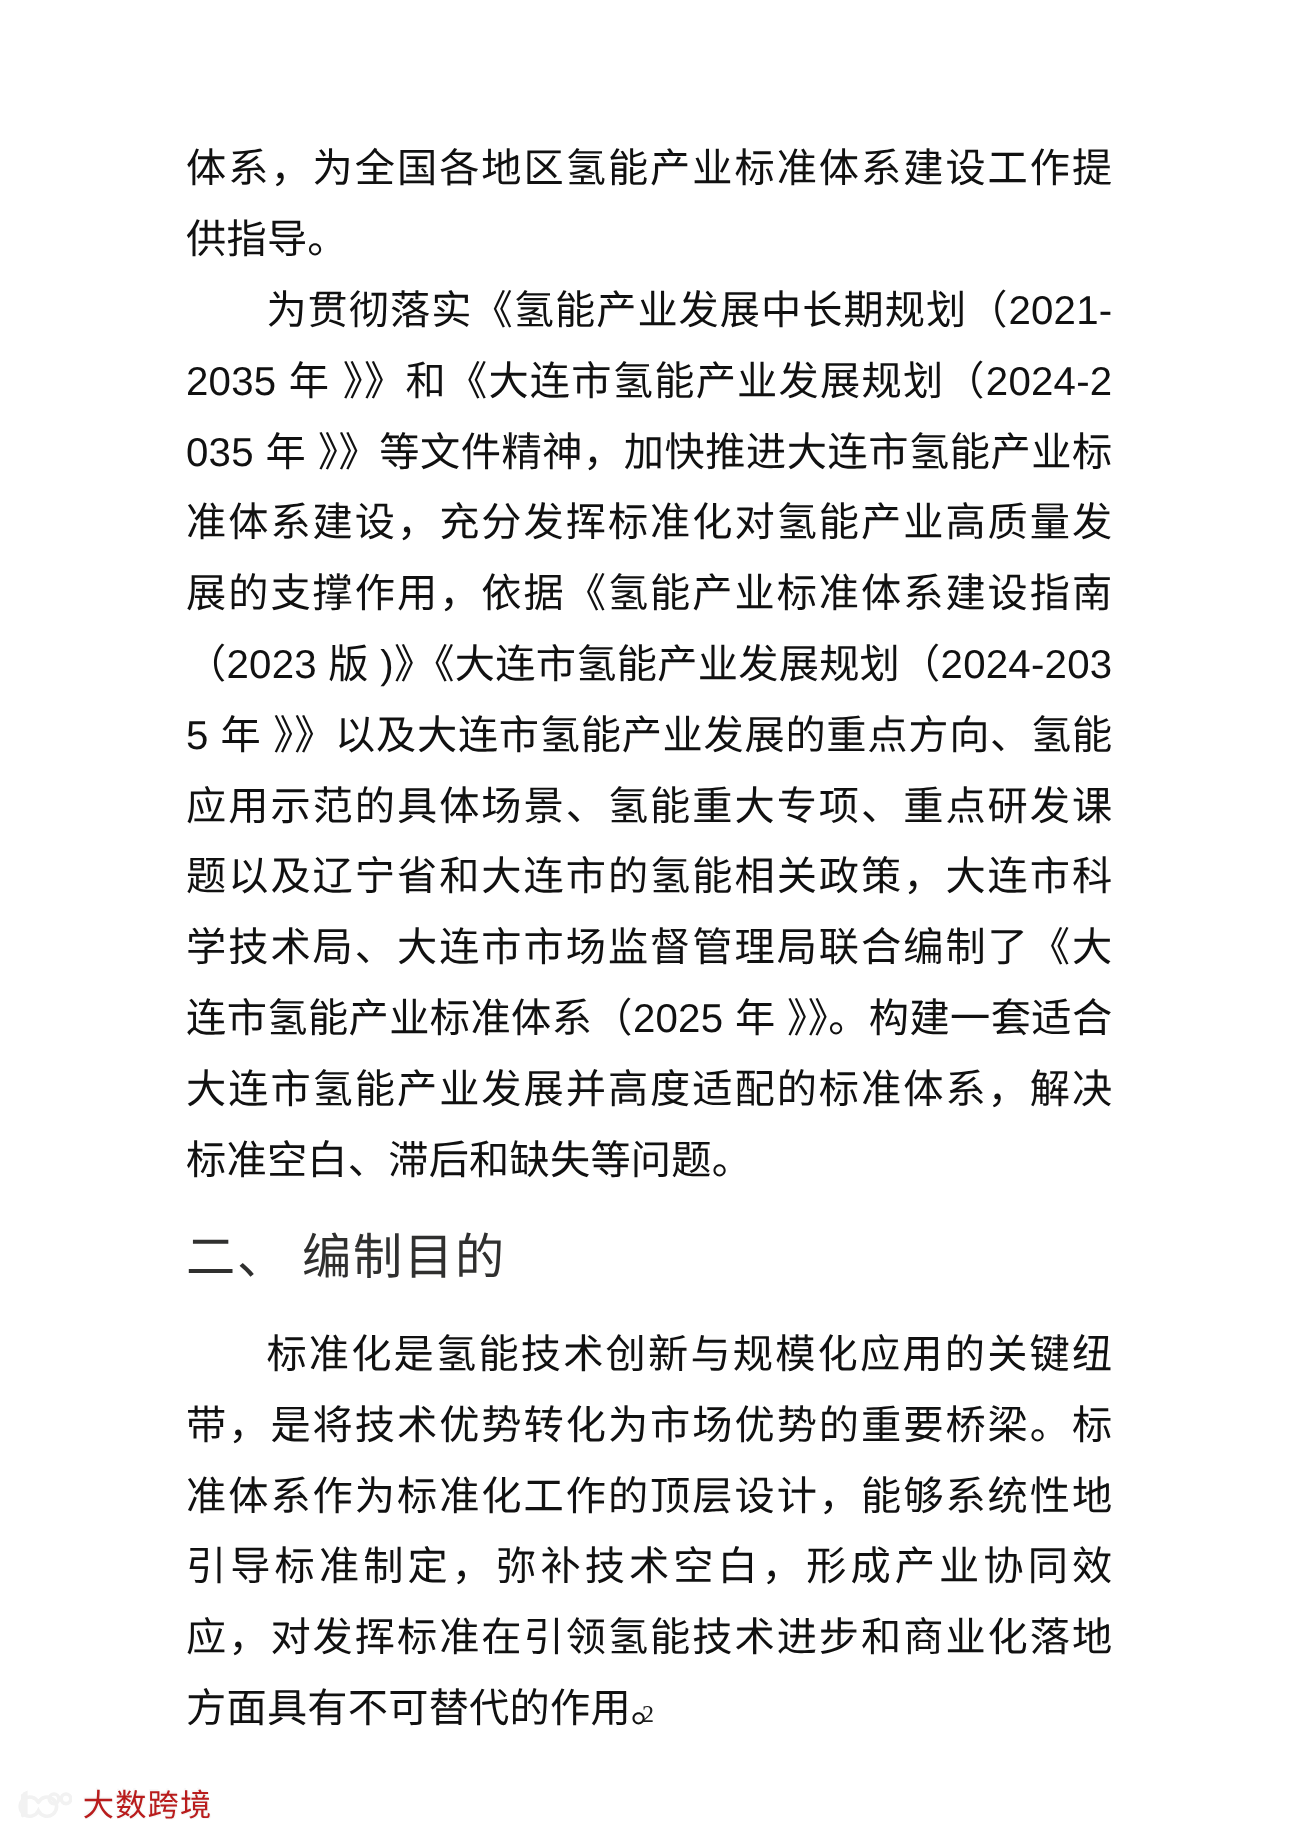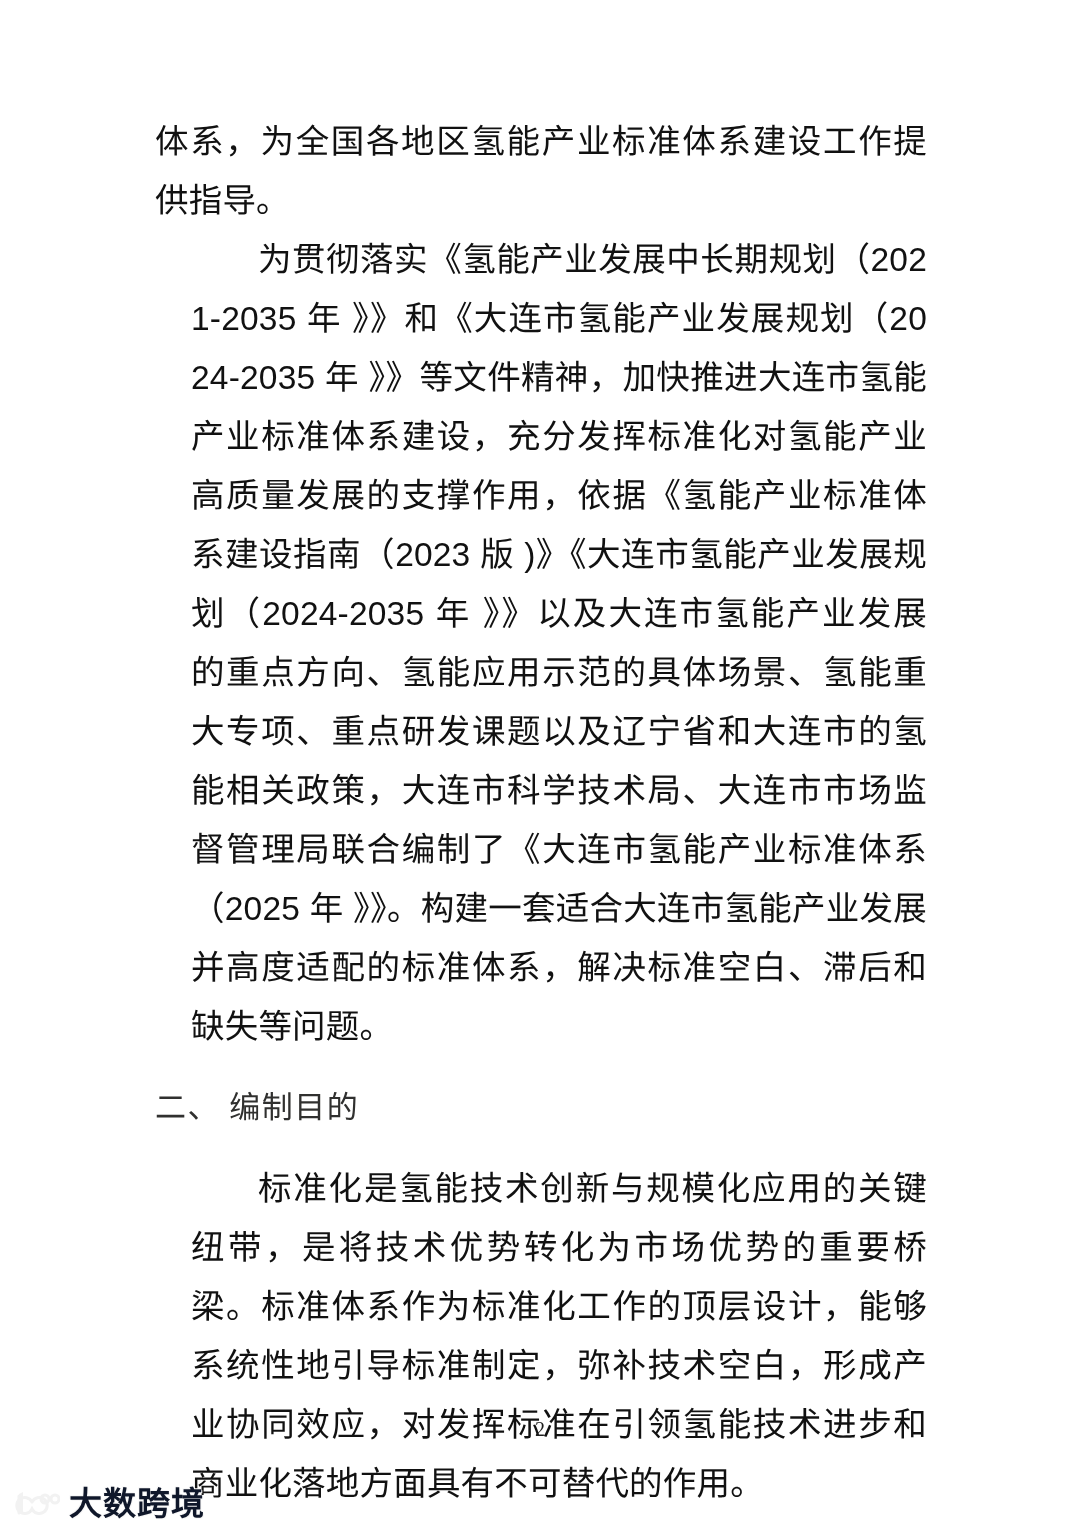--- a/index.html
+++ b/index.html
@@ -37,29 +37,28 @@
     text-align: justify;
     text-justify: inter-character;
     text-align-last: left;
     word-break: break-all;
     font-family: "Liberation Sans", "DejaVu Sans", sans-serif;
     font-weight: 400;
   }
 
   .para.indent {
     text-indent: 67px;
-    margin-left: 36px;
   }
 
   
   .heading {
     margin: 0;
     padding: 0;
     color: #30302f;
-    font-size: 31px;
+    font-size: 41px;
     line-height: 59px;
     font-weight: 400;
     font-family: "Liberation Serif", "DejaVu Serif", serif;
     letter-spacing: 1.5px;
     white-space: pre;
   }
 
   .gap-before-heading { height: 22px; }
   .gap-after-heading  { height: 14px; }
   .gap-small          { height: 8px; }
@@ -91,24 +90,24 @@
   }
 
   #watermark .wm-logo {
     display: block;
     width: 46px;
     height: 30px;
   }
 
   #watermark .wm-text {
     font-family: "Liberation Sans", "DejaVu Sans", sans-serif;
-    font-size: 33px;
-    font-weight: 700;
+    font-size: 26px;
+    font-weight: 400;
     letter-spacing: 1px;
-    color: #0f172a;
+    color: #b91c1c;
     text-shadow:
        0 0 1px #eaeaea,
        1px 1px 0 #f8f8f8,
       -1px -1px 0 #f8f8f8;
     line-height: 30px;
     white-space: nowrap;
   }
 </style>
 </head>
 <body>

